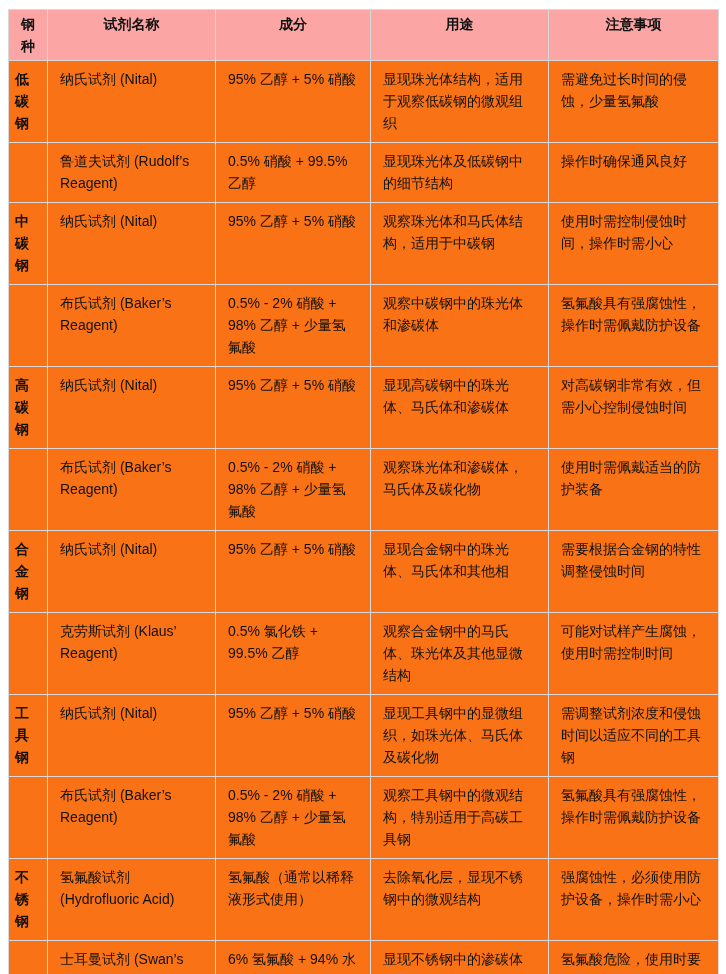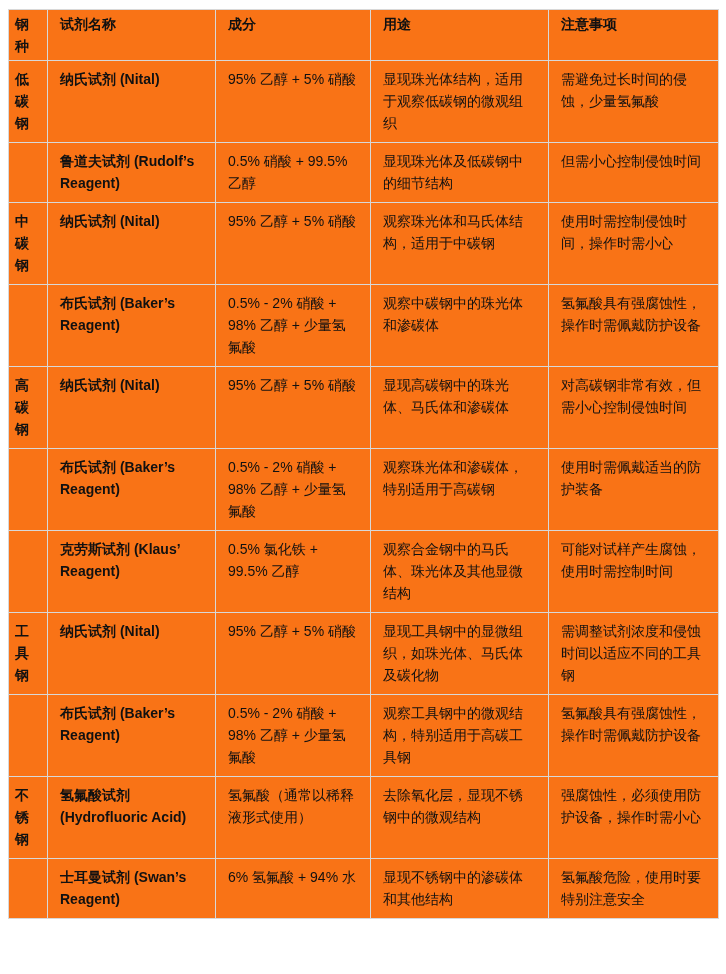--- a/index.html
+++ b/index.html
@@ -26,38 +26,39 @@
   }
   table.reagent-table th,
   table.reagent-table td {
     border: 1px solid #d8d8d8;
     vertical-align: top;
     text-align: left;
     word-break: break-word;
     box-sizing: border-box;
   }
   table.reagent-table th {
-    background: #f97316;
+    background: #fca5a5;
     font-weight: bold;
     padding: 3px 12px;
+    text-align: center;
   }
   table.reagent-table td {
     padding: 7px 12px 8px 12px;
     background: #f97316;
   }
   table.reagent-table th.col-steel,
   table.reagent-table td.col-steel {
     padding-left: 6px;
     padding-right: 6px;
   }
   td.col-steel {
     font-weight: bold;
   }
   td.col-name {
-    font-weight: bold;
+    font-weight: normal;
   }
 </style>
 </head>
 <body>
 
 <div class="page">
   <table class="reagent-table">
     <colgroup>
       <col style="width:39px">
       <col style="width:168px">
@@ -80,21 +81,21 @@
         <td class="col-name">纳氏试剂 (Nital)</td>
         <td>95% 乙醇 + 5% 硝酸</td>
         <td>显现珠光体结构，适用于观察低碳钢的微观组织</td>
         <td>需避免过长时间的侵蚀，少量氢氟酸</td>
       </tr>
       <tr>
         <td class="col-steel"></td>
         <td class="col-name">鲁道夫试剂 (Rudolf’s Reagent)</td>
         <td>0.5% 硝酸 + 99.5% 乙醇</td>
         <td>显现珠光体及低碳钢中的细节结构</td>
-        <td>但需小心控制侵蚀时间</td>
+        <td>操作时确保通风良好</td>
       </tr>
       <tr>
         <td class="col-steel">中碳钢</td>
         <td class="col-name">纳氏试剂 (Nital)</td>
         <td>95% 乙醇 + 5% 硝酸</td>
         <td>观察珠光体和马氏体结构，适用于中碳钢</td>
         <td>使用时需控制侵蚀时间，操作时需小心</td>
       </tr>
       <tr>
         <td class="col-steel"></td>
@@ -107,22 +108,29 @@
         <td class="col-steel">高碳钢</td>
         <td class="col-name">纳氏试剂 (Nital)</td>
         <td>95% 乙醇 + 5% 硝酸</td>
         <td>显现高碳钢中的珠光体、马氏体和渗碳体</td>
         <td>对高碳钢非常有效，但需小心控制侵蚀时间</td>
       </tr>
       <tr>
         <td class="col-steel"></td>
         <td class="col-name">布氏试剂 (Baker’s Reagent)</td>
         <td>0.5% - 2% 硝酸 + 98% 乙醇 + 少量氢氟酸</td>
-        <td>观察珠光体和渗碳体，特别适用于高碳钢</td>
+        <td>观察珠光体和渗碳体，马氏体及碳化物</td>
         <td>使用时需佩戴适当的防护装备</td>
+      </tr>
+      <tr>
+        <td class="col-steel">合金钢</td>
+        <td class="col-name">纳氏试剂 (Nital)</td>
+        <td>95% 乙醇 + 5% 硝酸</td>
+        <td>显现合金钢中的珠光体、马氏体和其他相</td>
+        <td>需要根据合金钢的特性调整侵蚀时间</td>
       </tr>
       <tr>
         <td class="col-steel"></td>
         <td class="col-name">克劳斯试剂 (Klaus’ Reagent)</td>
         <td>0.5% 氯化铁 + 99.5% 乙醇</td>
         <td>观察合金钢中的马氏体、珠光体及其他显微结构</td>
         <td>可能对试样产生腐蚀，使用时需控制时间</td>
       </tr>
       <tr>
         <td class="col-steel">工具钢</td>

